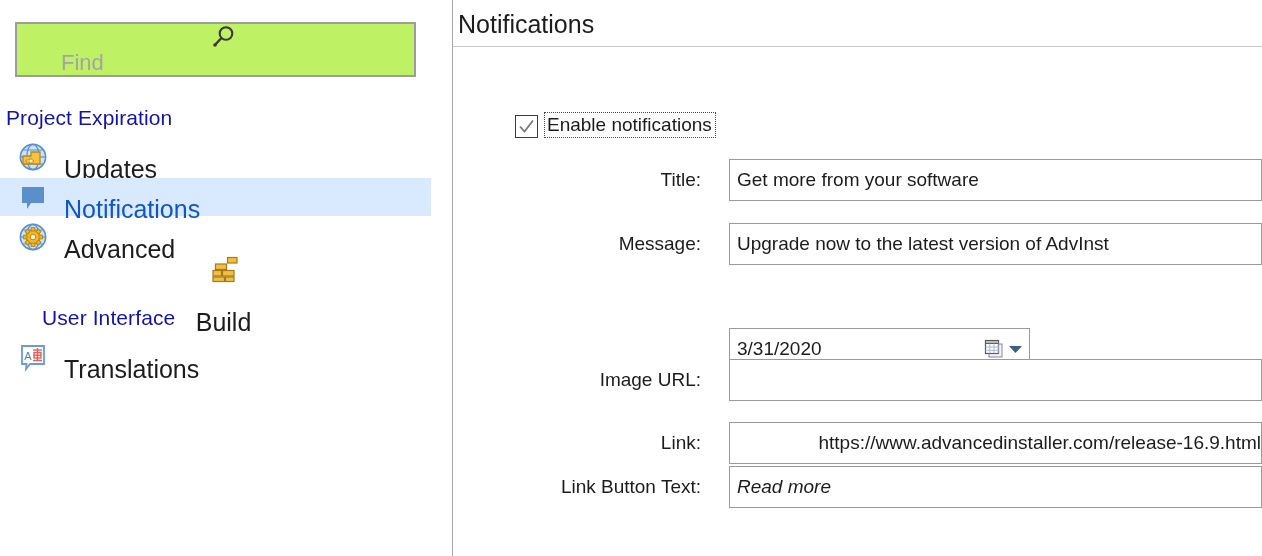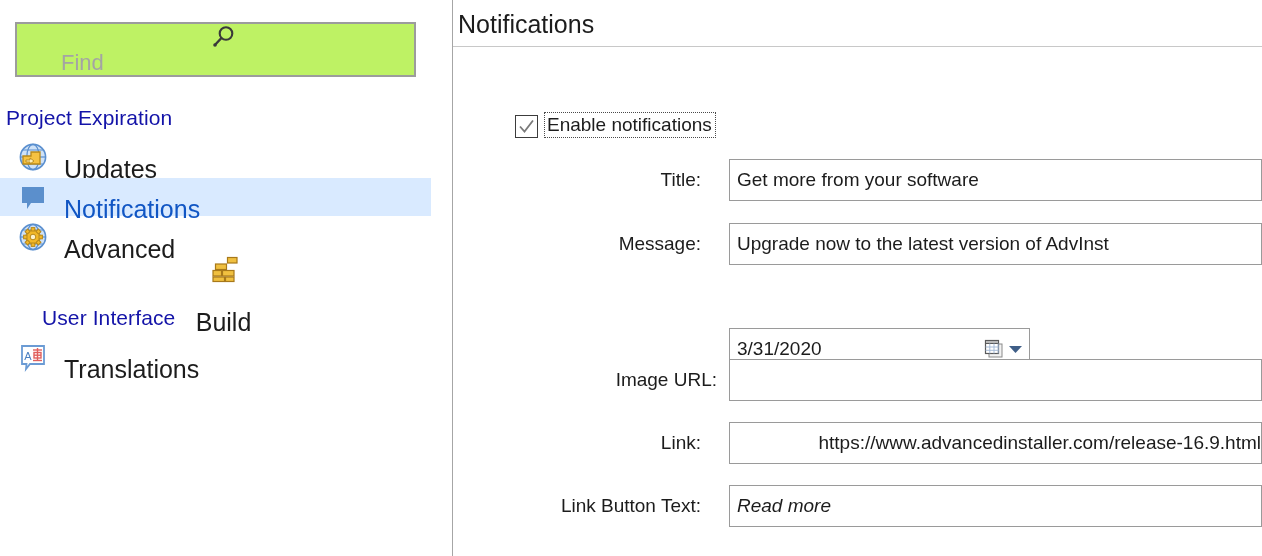--- a/index.html
+++ b/index.html
@@ -349,38 +349,38 @@
           </g>
         </svg>
         <svg width="15" height="10" viewBox="0 0 15 10">
           <polygon points="1,2 14,2 7.5,9" fill="#3f5e87"></polygon>
         </svg>
       </span>
     </div>
   </div>
 
   <div class="form-row" style="top:359px; width:809px;">
-    <div class="label-wrap" style="left:16px; width:248px;">
+    <div class="label-wrap" style="left:0; width:248px;">
       <span class="row-label">Image URL:</span>
     </div>
     <div class="field wide" style="left:276px;">
       <span class="field-text"></span>
     </div>
   </div>
 
   <div class="form-row" style="top:422px; width:809px;">
     <div class="label-wrap" style="left:0; width:248px;">
       <span class="row-label">Link:</span>
     </div>
     <div class="field wide" style="left:276px;justify-content:flex-end;">
       <span class="field-text">https://www.advancedinstaller.com/release-16.9.html</span>
     </div>
   </div>
 
-  <div class="form-row" style="top:485px; width:809px;">
+  <div class="form-row" style="top:466px; width:809px;">
     <div class="label-wrap" style="left:0; width:248px;">
       <span class="row-label">Link Button Text:</span>
     </div>
     <div class="field wide" style="left:276px;font-style:italic;">
       <span class="field-text">Read more</span>
     </div>
   </div>
 
 </div>
 

